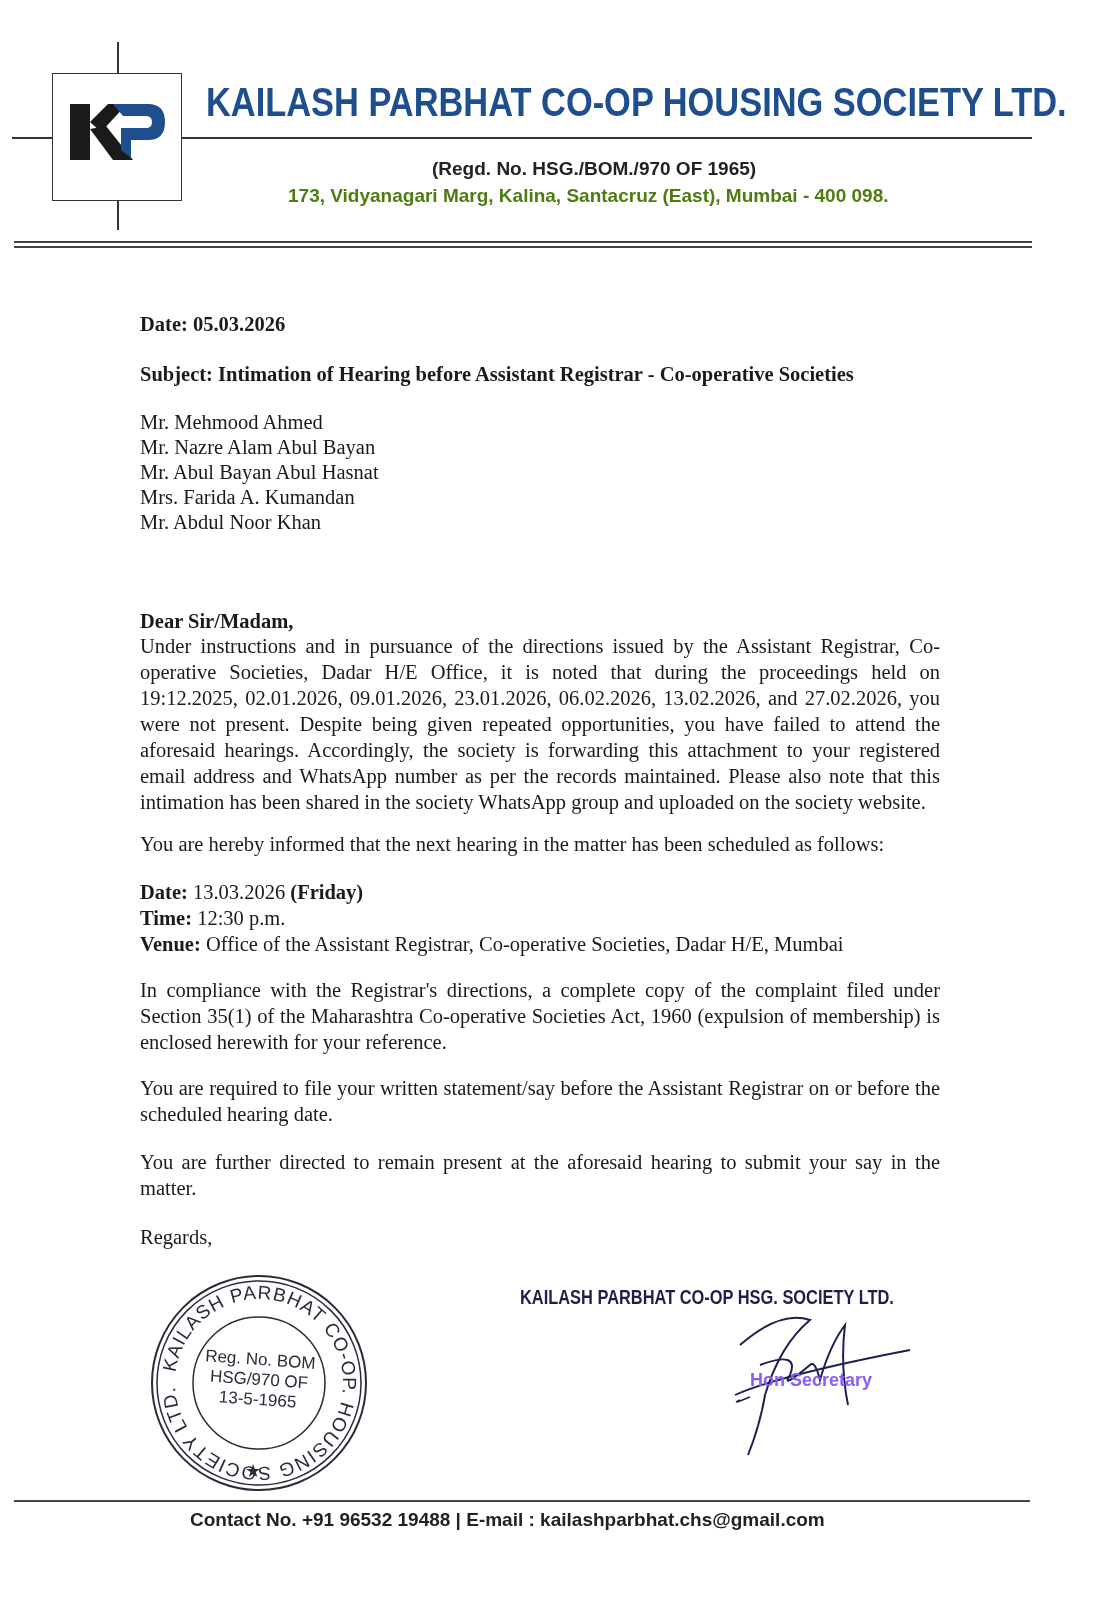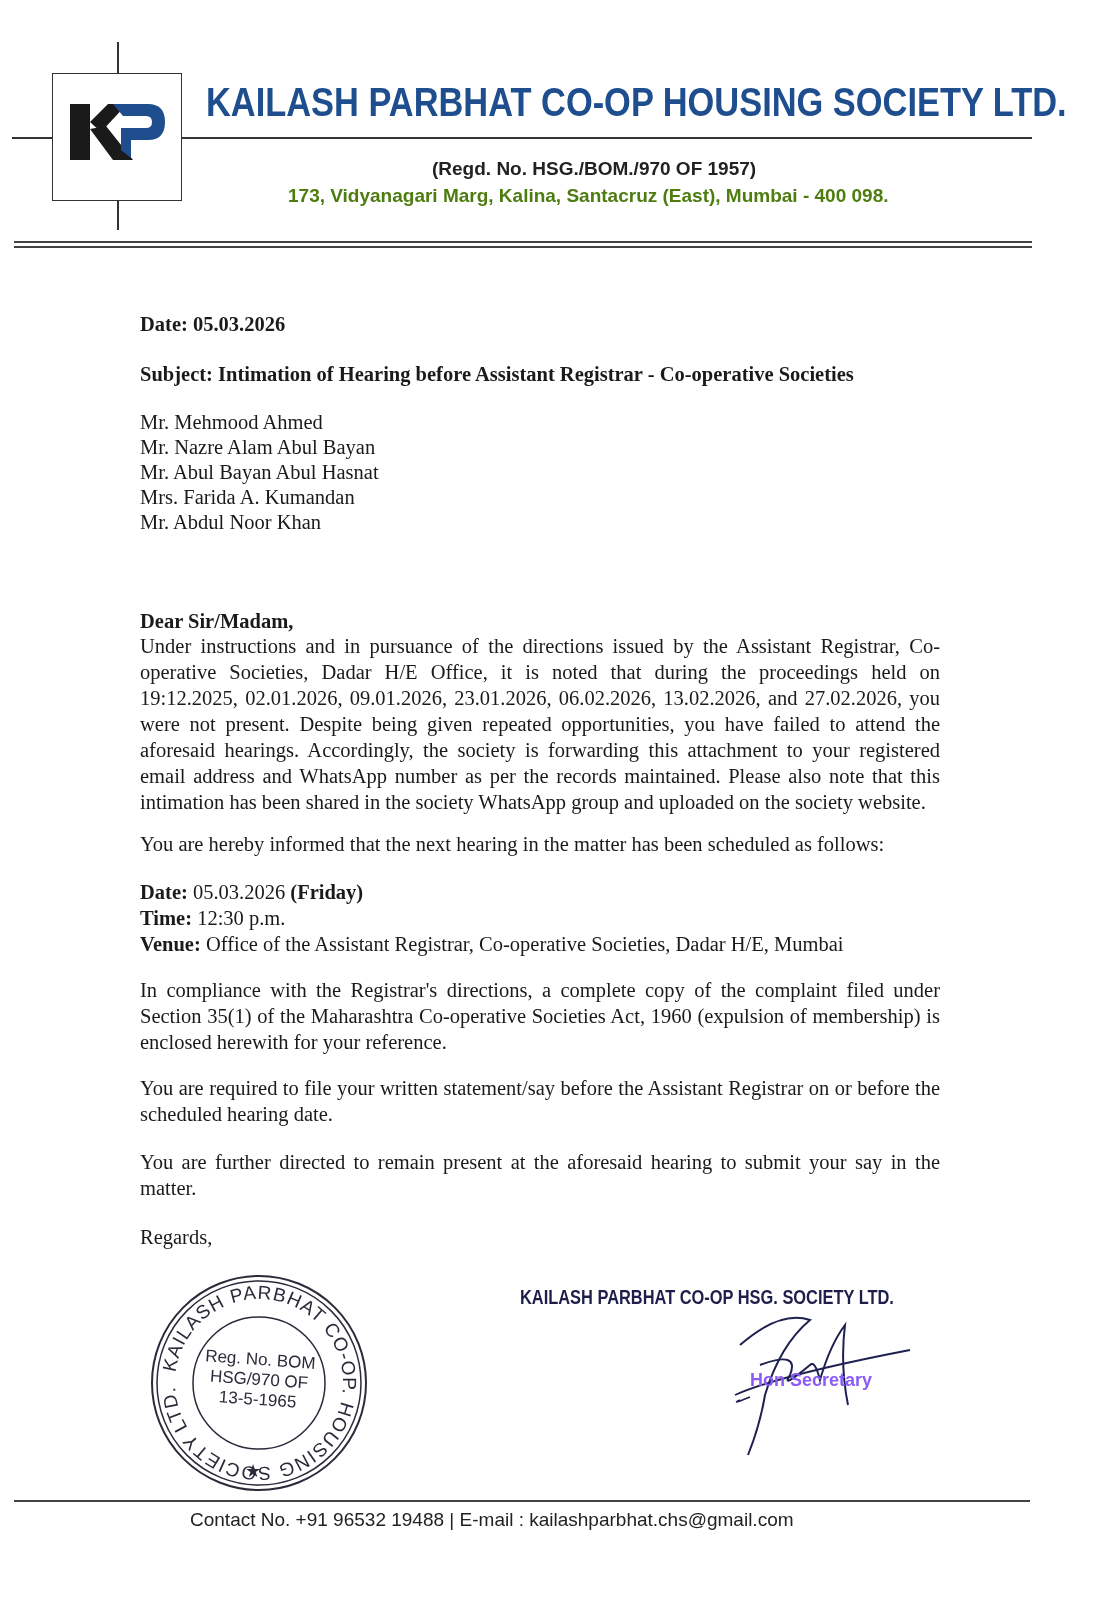--- a/index.html
+++ b/index.html
@@ -21,21 +21,21 @@
   .body-text { left: 140px; width: 800px; font-size: 20.5px; line-height: 26px; }
   .bold { font-weight: bold; }
   .justify { text-align: justify; text-align-last: left; }
   .line { display: block; white-space: nowrap; }
 
   
   .stamp { left: 148px; top: 1272px; width: 222px; height: 222px; }
   .sig-block { left: 520px; top: 1286px; }
   .sig-org { font-family: "Liberation Sans", sans-serif; font-size: 20px; font-weight: bold; color: #1d1f4a; transform: scaleX(0.82); transform-origin: left top; white-space: nowrap; }
   .footer-line { left: 14px; top: 1500px; width: 1016px; height: 1.5px; background: #444; }
-  .footer { left: 190px; top: 1509px; font-size: 19px; font-weight: normal; color: #222; white-space: nowrap; }
+  .footer { left: 190px; top: 1509px; font-size: 19px; font-weight: bold; color: #222; white-space: nowrap; }
 </style>
 </head>
 <body>
 
 <div class="abs cross-v" style="top:42px;height:32px;"></div>
 <div class="abs cross-v" style="top:200px;height:30px;"></div>
 <div class="abs cross-h" style="left:12px;top:137px;width:41px;"></div>
 <div class="abs cross-h" style="left:182px;top:137px;width:850px;"></div>
 
 <div class="abs logo-box">
@@ -43,21 +43,21 @@
 
     <rect x="17" y="30" width="20" height="56" fill="#1a1a1a"></rect>
     <polygon points="37,55 60,86 80,86 53,52" fill="#1a1a1a"></polygon>
     <polygon points="37,48 55,30 74,30 48,58" fill="#1a1a1a"></polygon>
 
     <path d="M60,30 L95,30 Q112,30 112,48 Q112,66 95,66 L78,66 L78,84 L68,76 L68,54 L93,54 Q99,54 99,48 Q99,42 93,42 L70,42 Z" fill="#1f4e8f"></path>
   </svg>
 </div>
 
 <div class="abs sans org-name">KAILASH PARBHAT CO-OP HOUSING SOCIETY LTD.</div>
-<div class="abs sans regd">(Regd. No. HSG./BOM./970 OF 1957)</div>
+<div class="abs sans regd">(Regd. No. HSG./BOM./970 OF 1965)</div>
 <div class="abs sans addr">173, Vidyanagari Marg, Kalina, Santacruz (East), Mumbai - 400 098.</div>
 
 <div class="abs dbl-line" style="top:241px;"></div>
 <div class="abs dbl-line" style="top:246px;"></div>
 
 <div class="abs serif body-text bold" style="top:311px;">Date: 05.03.2026</div>
 <div class="abs serif body-text bold" style="top:361px;white-space:nowrap;">Subject: Intimation of Hearing before Assistant Registrar - Co-operative Societies</div>
 
 <div class="abs serif body-text" style="top:410px;">
   <span class="line" style="margin-top:-1px">Mr. Mehmood Ahmed</span>
@@ -68,21 +68,21 @@
 </div>
 
 <div class="abs serif body-text bold" style="top:608px;">Dear Sir/Madam,</div>
 
 <div class="abs serif body-text justify" style="top:633px;">Under instructions and in pursuance of the directions issued by the Assistant Registrar, Co-operative Societies, Dadar H/E Office, it is noted that during the proceedings held on 19:12.2025, 02.01.2026, 09.01.2026, 23.01.2026, 06.02.2026, 13.02.2026, and 27.02.2026, you were not present. Despite being given repeated opportunities, you have failed to attend the aforesaid hearings. Accordingly, the society is forwarding this attachment to your registered email address and WhatsApp number as per the records maintained. Please also note that this intimation has been shared in the society WhatsApp group and uploaded on the society website.</div>
 
 <div class="abs serif body-text" style="top:831px;white-space:nowrap;">You are hereby informed that the next hearing in the matter has been scheduled as follows:</div>
 
 <div class="abs serif body-text" style="top:879px;">
   <span class="line">
-    <span class="bold">Date:</span><span> 05.03.2026 </span><span class="bold">(Friday)</span>
+    <span class="bold">Date:</span><span> 13.03.2026 </span><span class="bold">(Friday)</span>
   </span>
   <span class="line">
     <span class="bold">Time:</span><span> 12:30 p.m.</span>
   </span>
   <span class="line">
     <span class="bold">Venue:</span><span> Office of the Assistant Registrar, Co-operative Societies, Dadar H/E, Mumbai</span>
   </span>
 </div>
 
 <div class="abs serif body-text justify" style="top:977px;">In compliance with the Registrar's directions, a complete copy of the complaint filed under Section 35(1) of the Maharashtra Co-operative Societies Act, 1960 (expulsion of membership) is enclosed herewith for your reference.</div>

